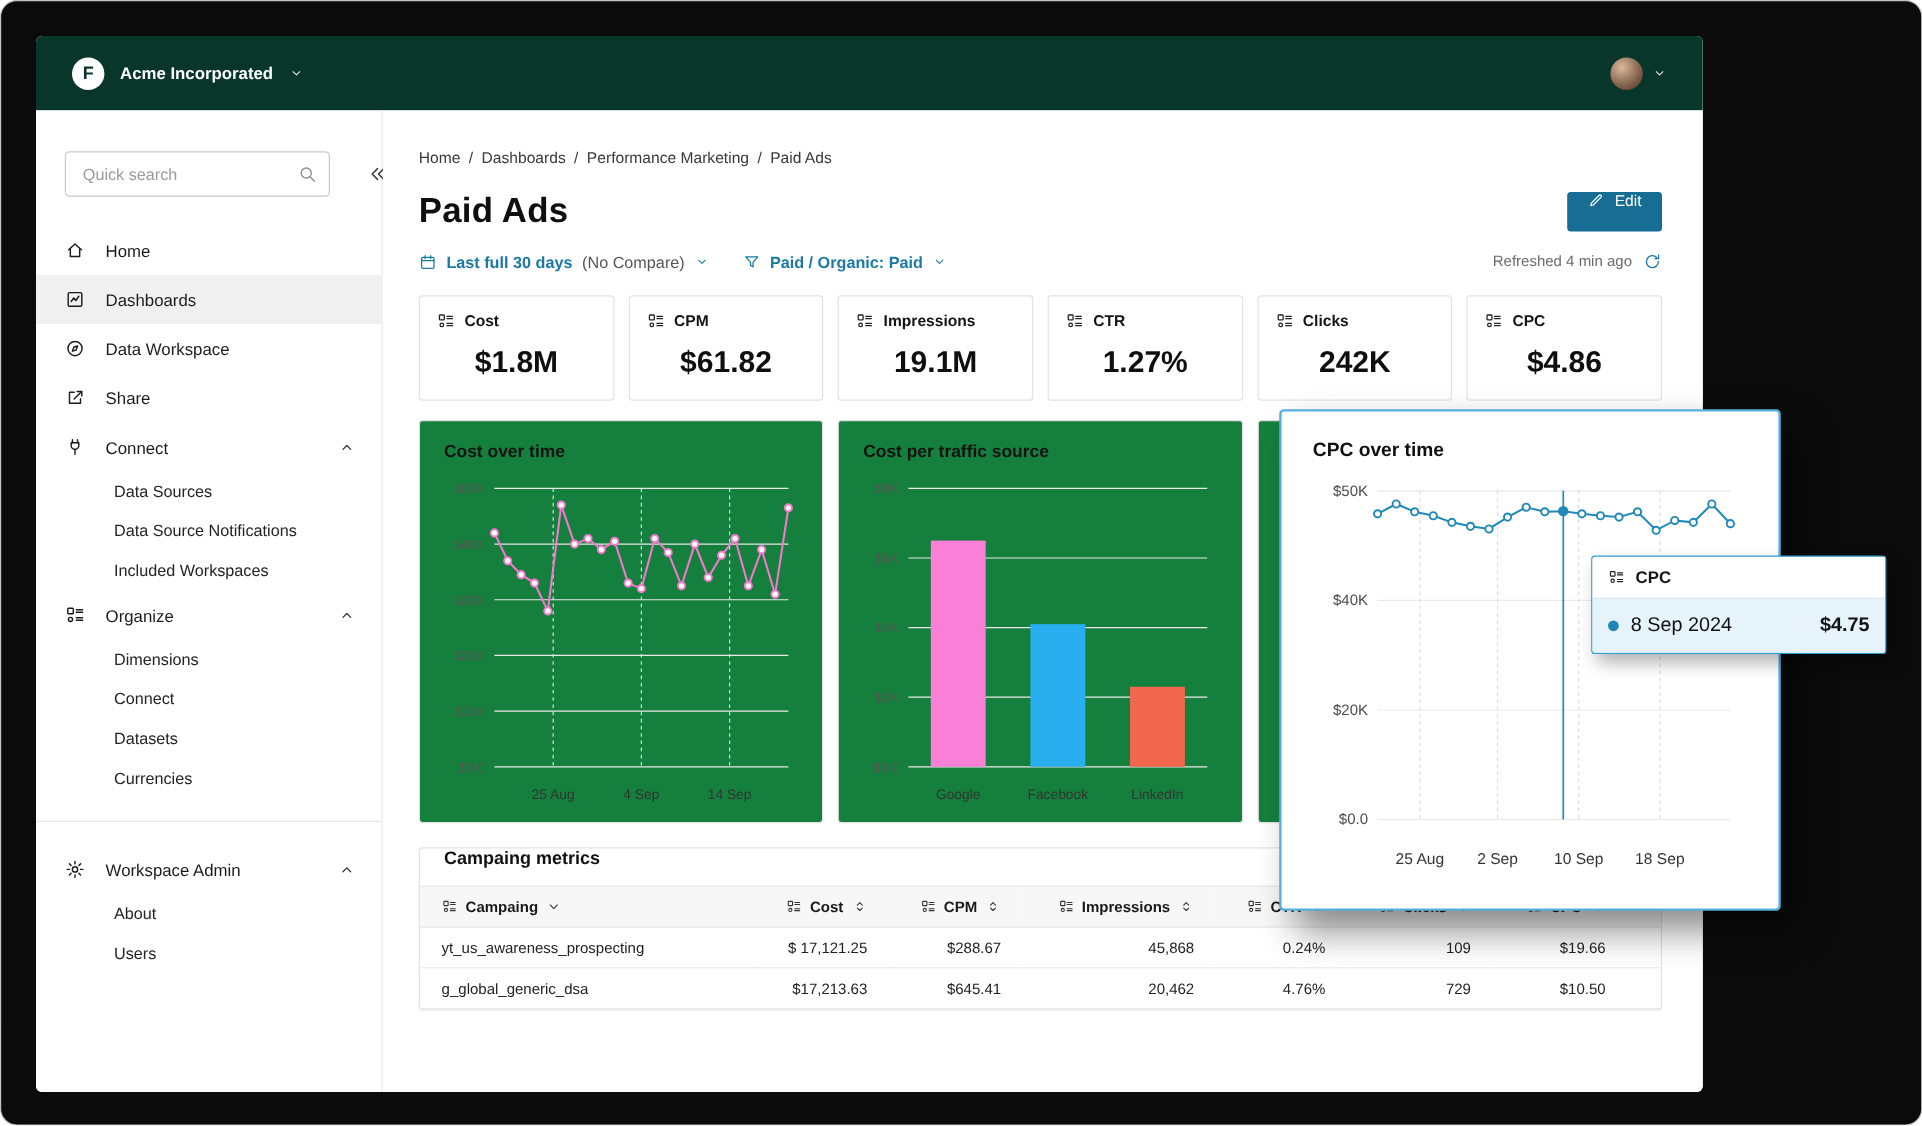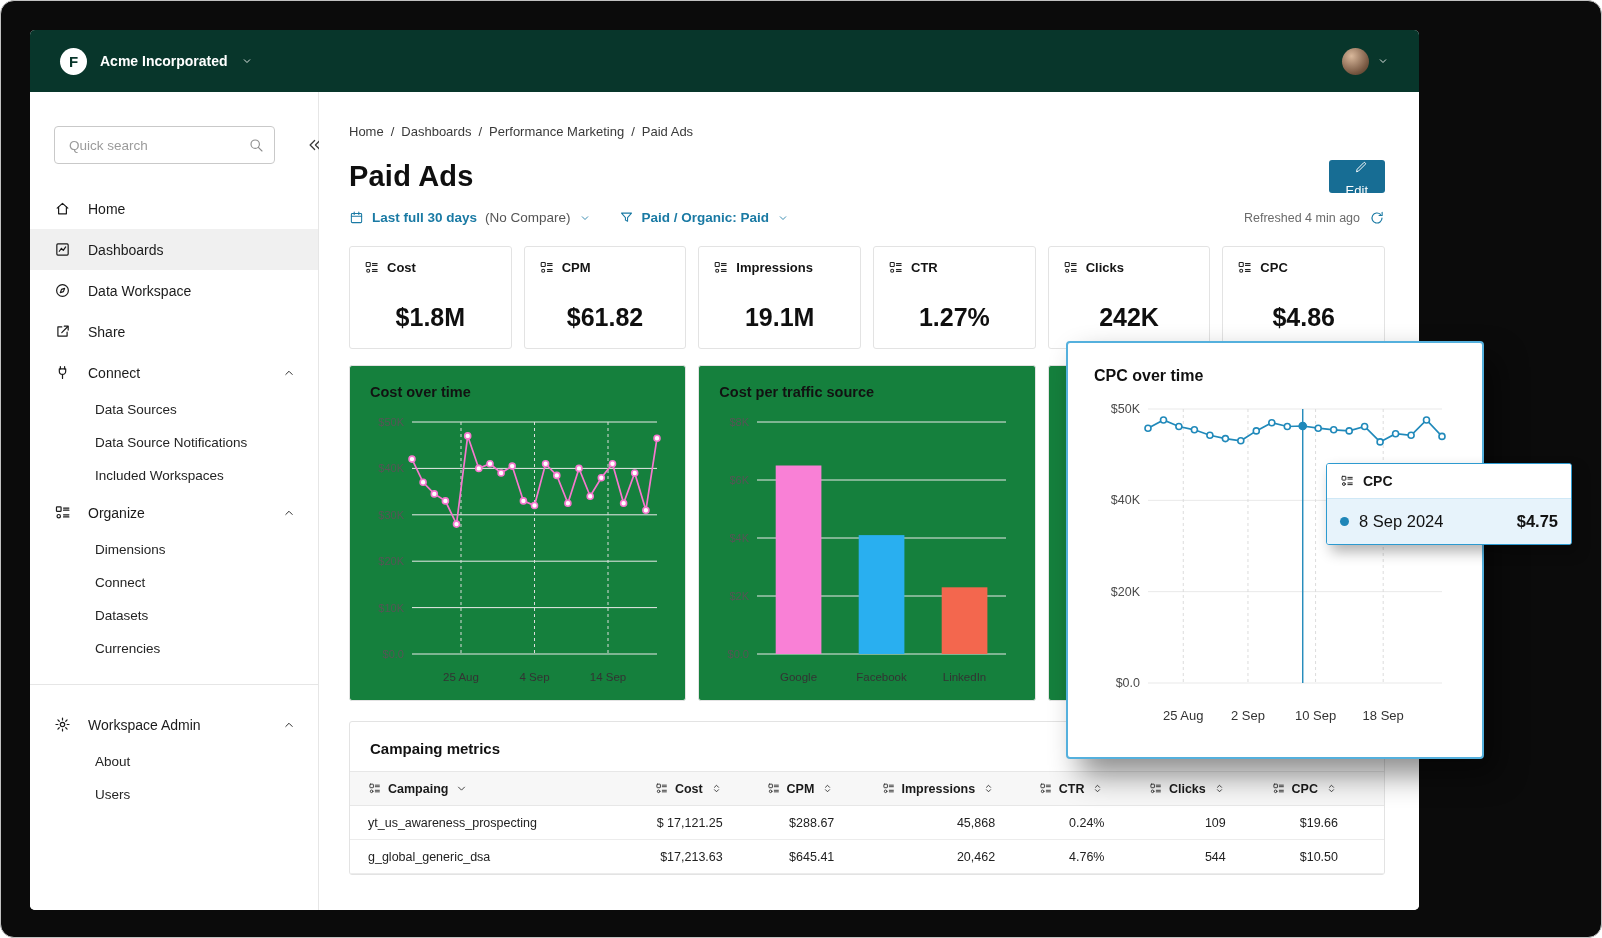--- a/index.html
+++ b/index.html
@@ -35,46 +35,46 @@
   .nav-sub{height:33px;display:flex;align-items:center;padding-left:65px;font-size:13.5px;color:#242424;cursor:pointer;white-space:nowrap;}
   .nav-divider{height:1px;background:#e6e6e6;margin:19px 0;}
 
   
   .main{flex:1;padding:32px 34px 0 30px;min-width:0;background:#fff;}
   .breadcrumb{font-size:13px;color:#3a3a3a;display:flex;gap:7px;align-items:center;}
   .bc-item{cursor:pointer;}
   .bc-sep{color:#3a3a3a;}
   .title-row{display:flex;align-items:center;justify-content:space-between;margin-top:21px;}
   h1{font-size:29px;font-weight:700;color:#0f0f0f;margin:0;letter-spacing:.2px;}
-  .edit-btn{background:#176d94;color:#fff;border:none;border-radius:3px;height:33px;padding:0 17px;font-size:13px;display:flex;align-items:flex-end;gap:9px;cursor:pointer;font-family:inherit;flex-direction:column;}
+  .edit-btn{background:#176d94;color:#fff;border:none;border-radius:3px;height:33px;padding:0 17px;font-size:13px;display:flex;align-items:flex-start;gap:9px;cursor:pointer;font-family:inherit;}
   .edit-btn .icon-sp{width:14px;height:14px;}
 
-  .filter-row{display:flex;align-items:flex-start;margin-top:17px;font-size:13.5px;}
+  .filter-row{display:flex;align-items:center;margin-top:17px;font-size:13.5px;}
   .filter-item{display:flex;align-items:center;gap:8px;color:#1a7aa4;font-weight:600;cursor:pointer;}
   .filter-item .icon-sp{width:15px;height:15px;}
   .filter-item .chev-b{width:12px;height:12px;}
   .fi2{margin-left:28px;}
   .filter-note{color:#555;font-weight:400;}
   .refreshed{margin-left:auto;display:flex;align-items:center;gap:9px;color:#6b6b6b;font-size:12.5px;}
   .refresh-ic{width:16px;height:16px;color:#1a7aa4;cursor:pointer;}
 
   .kpi-row{display:flex;gap:12px;margin-top:20px;}
   .kpi-card{flex:1;border:1px solid #e3e3e3;border-radius:3px;padding:13px 14px 16px;background:#fff;min-width:0;}
   .kpi-head{display:flex;align-items:center;gap:8px;font-size:13px;font-weight:700;color:#141414;}
   .kpi-head .ic{color:#222;}
-  .kpi-value{font-size:25px;font-weight:700;color:#0f0f0f;text-align:center;margin-top:28px;white-space:nowrap;}
+  .kpi-value{font-size:25px;font-weight:700;color:#0f0f0f;text-align:center;margin-top:13px;white-space:nowrap;}
 
   .charts-row{display:flex;gap:12px;margin-top:16px;}
   .chart-card{flex:1;border:1px solid #e3e3e3;border-radius:3px;background:#15803d;padding:18px 16px 6px;height:336px;box-sizing:border-box;min-width:0;}
   .chart-title{font-size:14.5px;font-weight:700;color:#121212;margin:0 0 10px 4px;}
   .chart-box{line-height:0;}
   .chart-box text{font-family:"Liberation Sans",sans-serif;font-size:11px;fill:#555;}
   .chart-box text.xl{fill:#333;font-size:11.5px;}
 
-  .table-card{border:1px solid #e3e3e3;border-radius:3px;margin-top:20px;background:#fff;padding-top:18px;}
+  .table-card{border:1px solid #e3e3e3;border-radius:3px;margin-top:20px;background:#fff;}
   .table-title{font-size:15px;font-weight:700;color:#121212;margin:0 0 14px 20px;}
   table{width:100%;border-collapse:collapse;font-size:12.5px;}
   thead th{background:#f7f7f7;border-top:1px solid #e7e7e7;border-bottom:1px solid #e7e7e7;font-weight:700;color:#1a1a1a;height:33px;padding:0 18px;cursor:pointer;}
   .th-inner{display:flex;align-items:center;gap:7px;}
   th.col-num .th-inner{justify-content:flex-end;}
   .th-ic{color:#333;flex:none;}
   tbody td{height:33px;padding:0 18px;border-bottom:1px solid #ececec;color:#222;}
   .col-first{text-align:left;width:27%;}
   .col-num{text-align:right;}
   th:last-child,td:last-child{padding-right:46px;}
@@ -547,21 +547,21 @@
                   <td class="col-num">0.24%</td>
                   <td class="col-num">109</td>
                   <td class="col-num">$19.66</td>
                 </tr>
                 <tr>
                   <td class="col-first">g_global_generic_dsa</td>
                   <td class="col-num">$17,213.63</td>
                   <td class="col-num">$645.41</td>
                   <td class="col-num">20,462</td>
                   <td class="col-num">4.76%</td>
-                  <td class="col-num">544</td>
+                  <td class="col-num">729</td>
                   <td class="col-num">$10.50</td>
                 </tr>
               </tbody>
           </table>
         </div>
       </main>
     </div>
   </div>
 
   <div class="popup">

